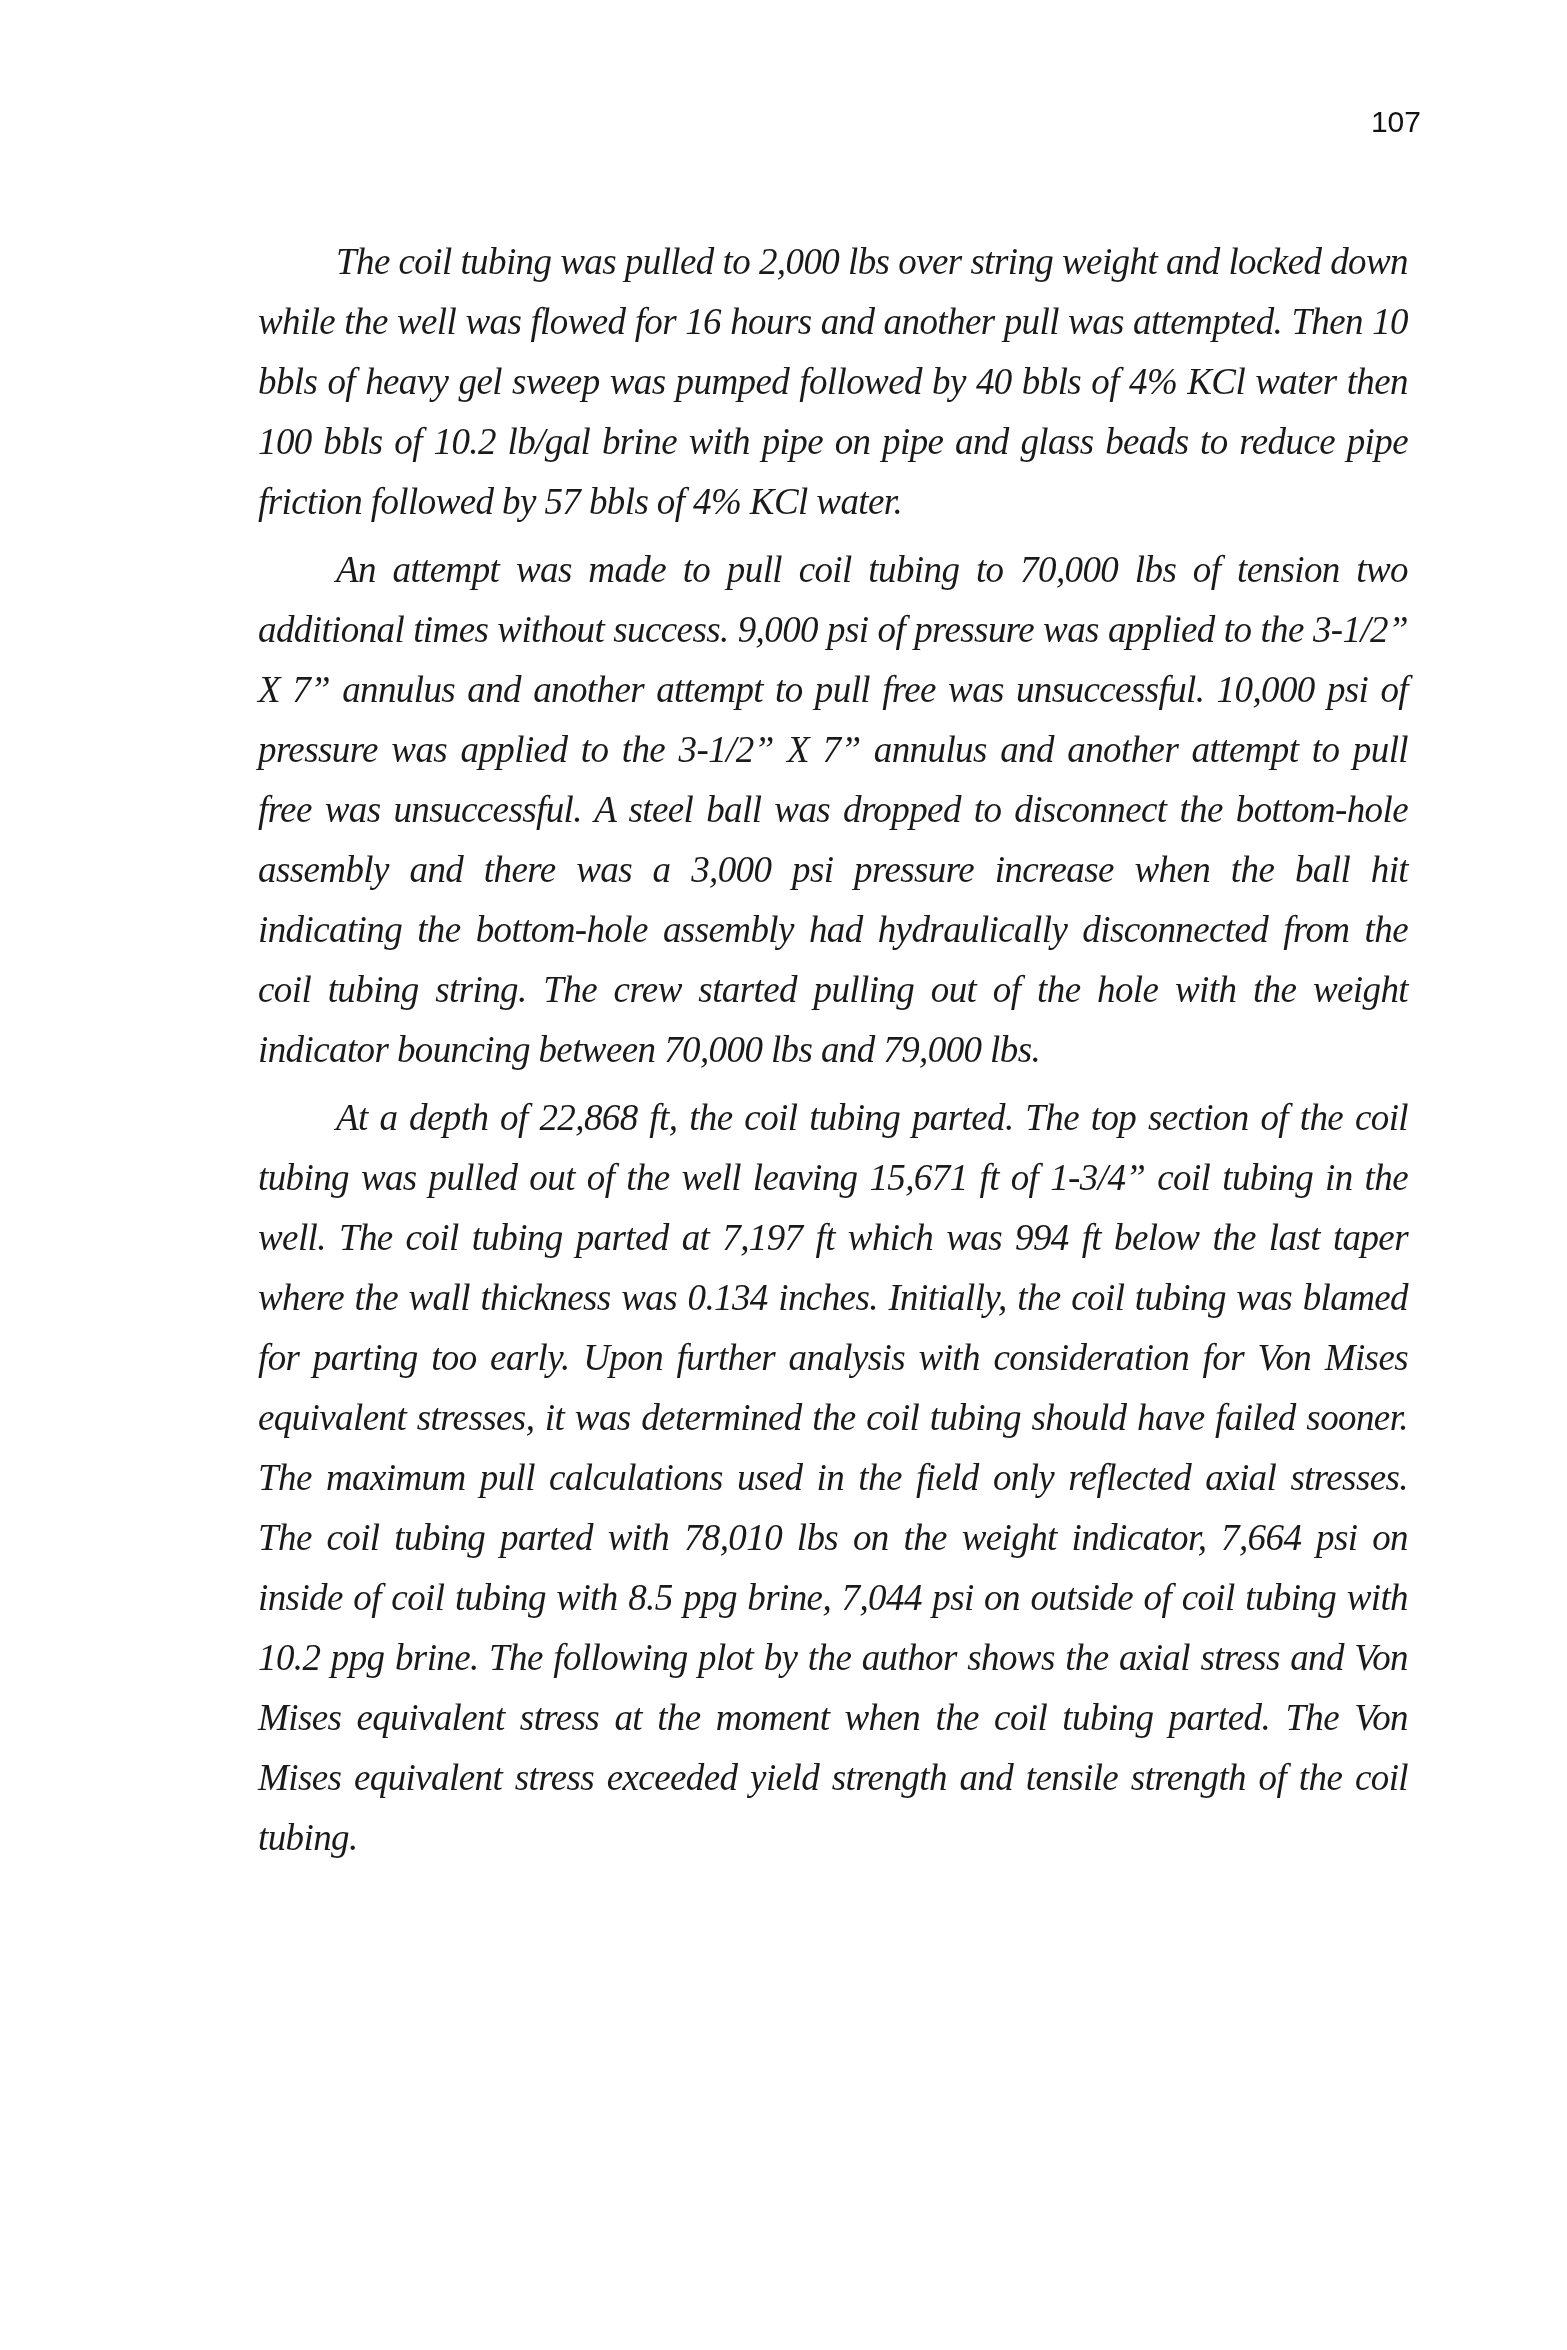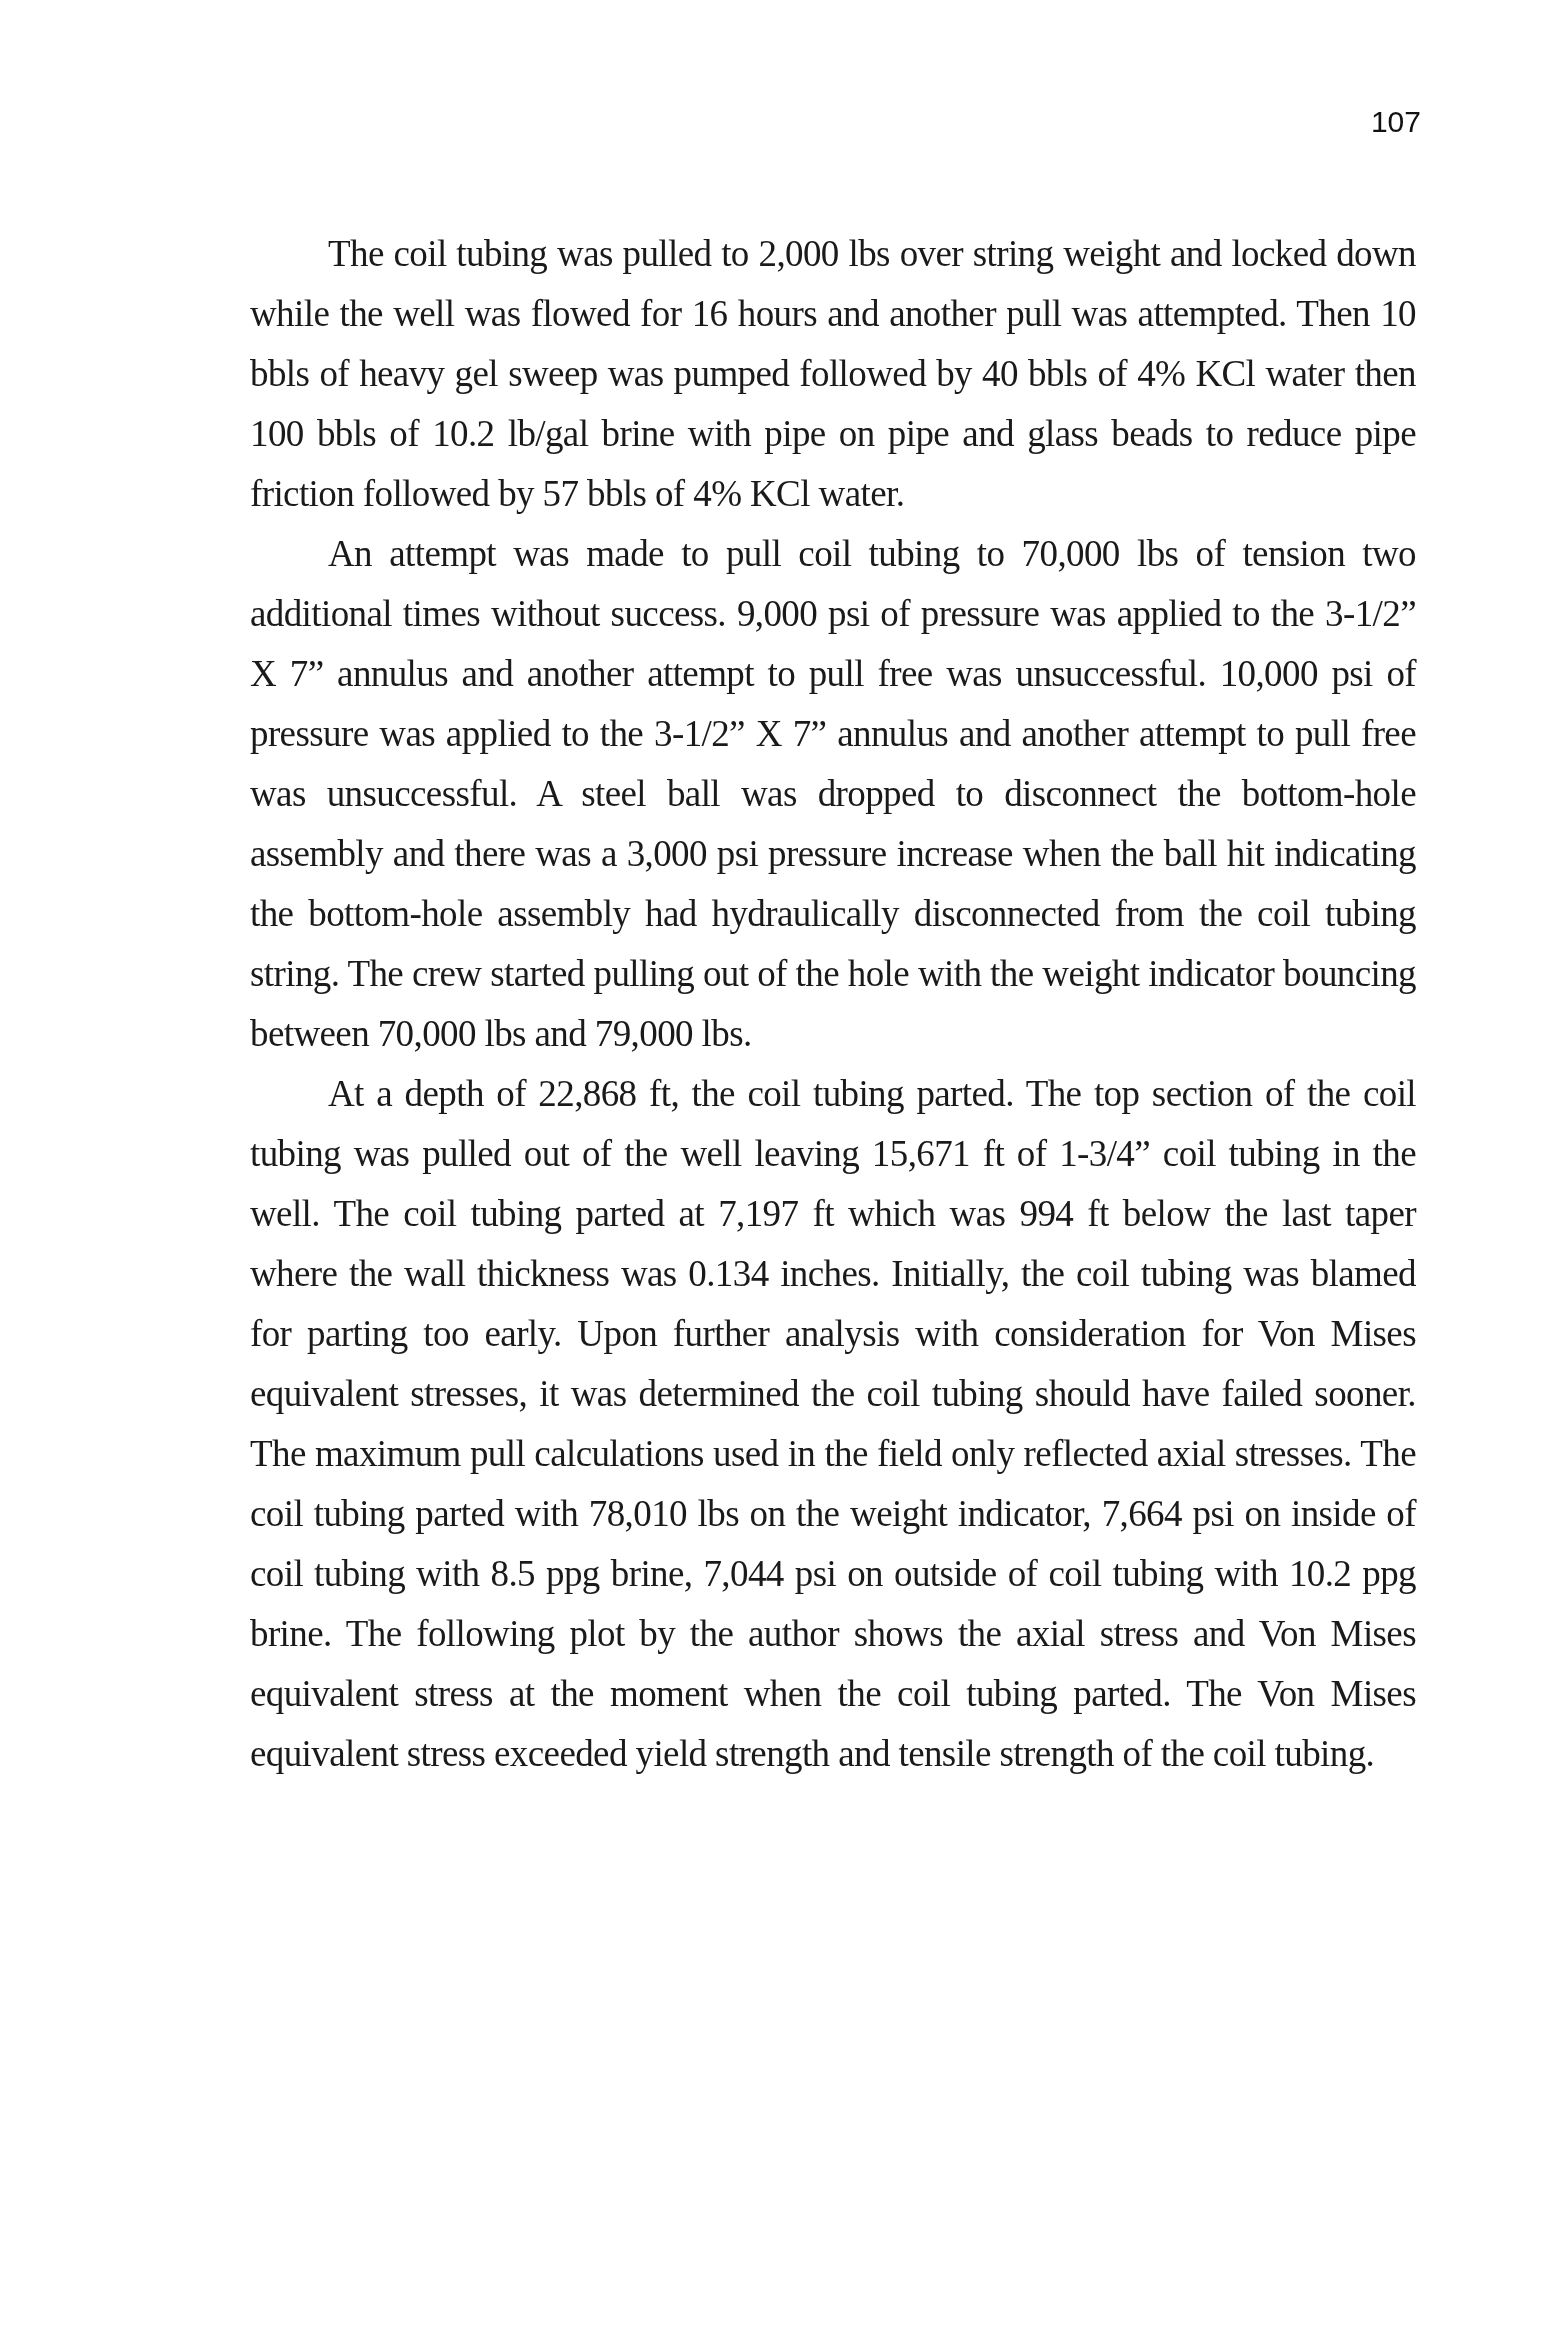--- a/index.html
+++ b/index.html
@@ -9,21 +9,21 @@
     position: absolute; left: 1322px; top: 103px; width: 83px; text-align: right;
     font-family: "Liberation Sans", "DejaVu Sans", sans-serif;
     font-size: 30px; color: #111111; line-height: 37px;
   }
   .body-text {
     position: absolute; left: 234px; top: 224px; width: 1166px;
     font-family: "Liberation Serif", "DejaVu Serif", serif;
     font-size: 37px; line-height: 60px; color: #1a1a1a;
     text-align: justify; letter-spacing: -0.6px; word-spacing: 0px;
   }
-  .body-text p { margin: 0; text-indent: 78px; hyphens: none; }
+  .body-text p { margin: 8px; text-indent: 78px; hyphens: none; font-style: italic; }
 </style>
 </head>
 <body>
 
 <div class="page">
   <div class="page-number">107</div>
   <div class="body-text">
     <p>The coil tubing was pulled to 2,000 lbs over string weight and locked down while the well was flowed for 16 hours and another pull was attempted. Then 10 bbls of heavy gel sweep was pumped followed by 40 bbls of 4% KCl water then 100 bbls of 10.2 lb/gal brine with pipe on pipe and glass beads to reduce pipe friction followed by 57 bbls of 4% KCl water.</p>
     <p>An attempt was made to pull coil tubing to 70,000 lbs of tension two additional times without success. 9,000 psi of pressure was applied to the 3-1/2” X 7” annulus and another attempt to pull free was unsuccessful. 10,000 psi of pressure was applied to the 3-1/2” X 7” annulus and another attempt to pull free was unsuccessful. A steel ball was dropped to disconnect the bottom-hole assembly and there was a 3,000 psi pressure increase when the ball hit indicating the bottom-hole assembly had hydraulically disconnected from the coil tubing string. The crew started pulling out of the hole with the weight indicator bouncing between 70,000 lbs and 79,000 lbs.</p>
     <p>At a depth of 22,868 ft, the coil tubing parted. The top section of the coil tubing was pulled out of the well leaving 15,671 ft of 1-3/4” coil tubing in the well. The coil tubing parted at 7,197 ft which was 994 ft below the last taper where the wall thickness was 0.134 inches. Initially, the coil tubing was blamed for parting too early. Upon further analysis with consideration for Von Mises equivalent stresses, it was determined the coil tubing should have failed sooner. The maximum pull calculations used in the field only reflected axial stresses. The coil tubing parted with 78,010 lbs on the weight indicator, 7,664 psi on inside of coil tubing with 8.5 ppg brine, 7,044 psi on outside of coil tubing with 10.2 ppg brine. The following plot by the author shows the axial stress and Von Mises equivalent stress at the moment when the coil tubing parted. The Von Mises equivalent stress exceeded yield strength and tensile strength of the coil tubing.</p>

